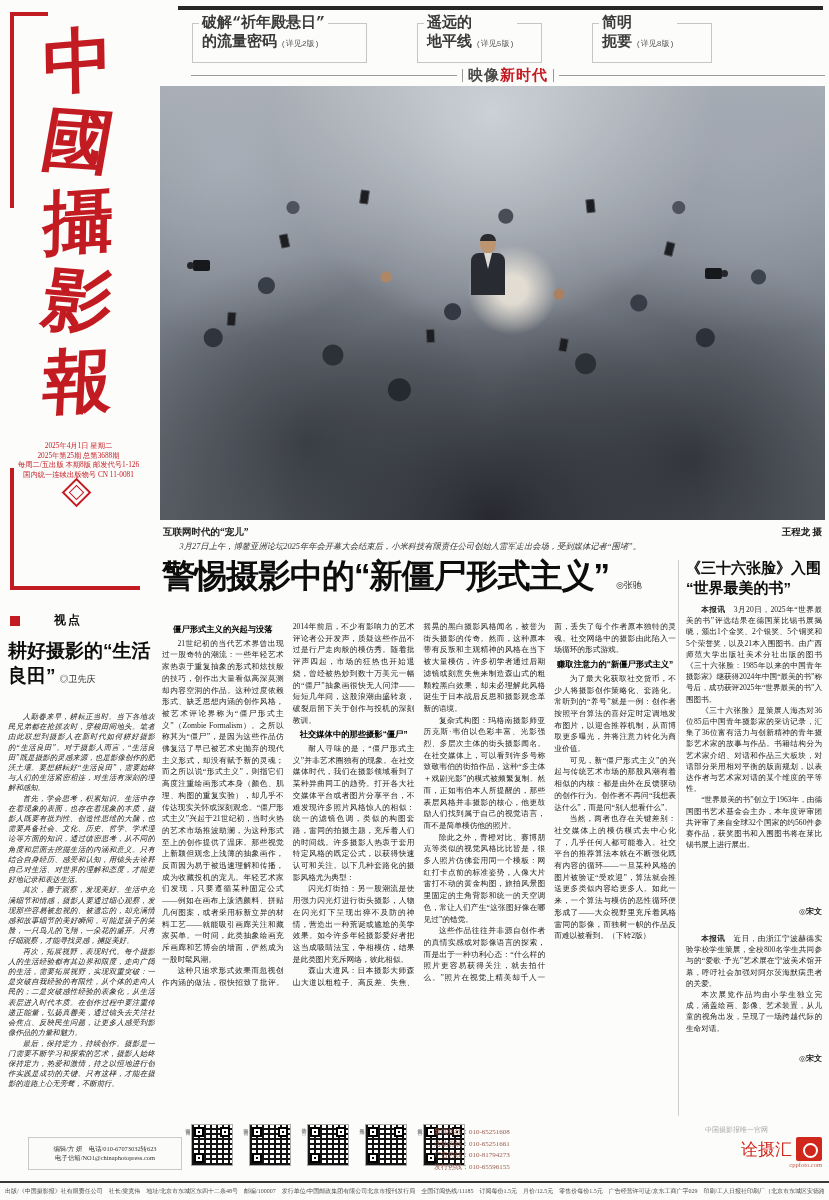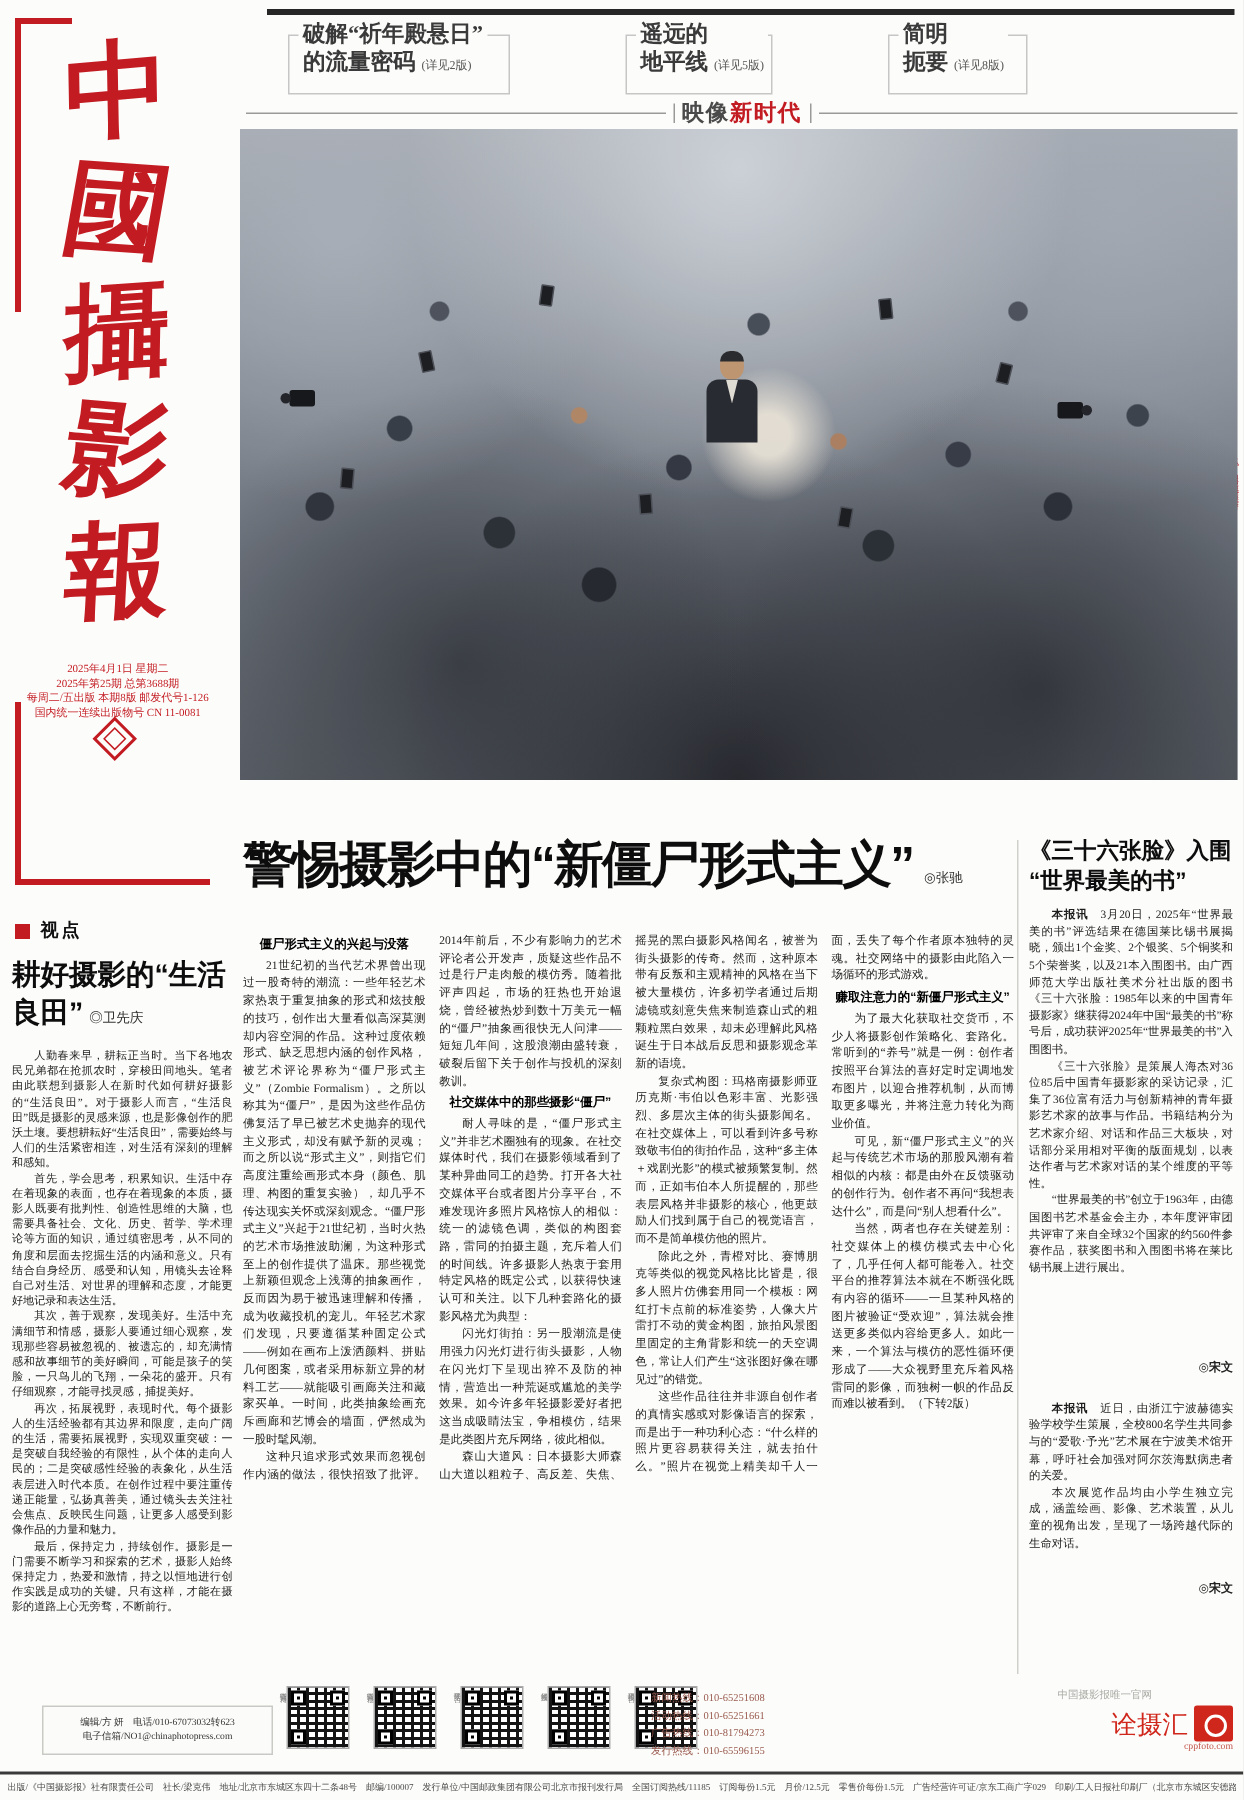--- a/index.html
+++ b/index.html
@@ -1,18 +1,18 @@
 <!DOCTYPE html>
 <html><head>
 <meta charset="utf-8">
 <style>
   html,body{margin:0;padding:0;background:#e9e9e6;}
   .page{position:relative;width:829px;height:1200px;margin:0 auto;background:#fcfcfa;
         font-family:"Liberation Serif","DejaVu Serif",serif;color:#1a1a1a;overflow:hidden;}
-  .sans{font-family:Liberation Serif, serif;}
+  .sans{font-family:Liberation Mono, monospace;padding-left:27px;}
 
   
   .br{position:absolute;background:#c31b22;}
   .calli{position:absolute;left:30px;top:22px;width:96px;text-align:center;color:#c31b22;}
   .calli span{display:block;font-size:70px;line-height:80px;font-weight:700;
               font-family:"Liberation Serif","DejaVu Serif",serif;}
   .calli span:nth-child(1){transform:rotate(-5deg) skewX(-4deg);}
   .calli span:nth-child(2){transform:rotate(4deg) skewX(-6deg);}
   .calli span:nth-child(3){transform:rotate(-4deg) skewX(-5deg);}
   .calli span:nth-child(4){transform:rotate(5deg) skewX(-4deg);}
@@ -92,22 +92,22 @@
             font-family:"Liberation Sans","DejaVu Sans",sans-serif;}
 
   
   .vpcol{position:absolute;left:8px;top:598px;width:147px;}
   .vp-row{display:flex;align-items:center;gap:7px;margin:14px 0 9px 2px;}
   .vp-sq{width:10px;height:10px;background:#c31b22;}
   .vp-lab{font-size:12px;font-weight:bold;color:#111;letter-spacing:2px;}
   .vpcol h2{margin:0 0 2px;font-size:19px;line-height:25px;font-weight:800;color:#0d0d0d;
             font-family:"Liberation Sans","DejaVu Sans",sans-serif;}
   .vp-au{font-size:9px;font-weight:normal;color:#333;font-family:"Liberation Serif",serif;margin-left:4px;}
-  .vp-body{margin-top:8px;height:402px;overflow:hidden;font-size:7.4px;line-height:10.2px;
-           text-align:justify;color:#222;}
+  .vp-body{margin-top:20px;height:402px;overflow:hidden;font-size:7.4px;line-height:10.2px;
+           font-style:italic;text-align:justify;color:#222;}
   .vp-body p{margin:0;text-indent:2em;}
 
   
   .vrule{position:absolute;left:678px;top:560px;width:1px;height:556px;background:#cfcfcb;}
   .rcol{position:absolute;left:686px;top:558px;width:136px;}
   .rcol h2{margin:0 0 6px;font-size:15px;line-height:20px;font-weight:800;color:#0d0d0d;
            font-family:"Liberation Sans","DejaVu Sans",sans-serif;}
   .rbody{font-size:7.6px;line-height:11.2px;text-align:justify;color:#1c1c1c;overflow:hidden;}
   .rbody p{margin:0;text-indent:2em;}
   .sign{text-align:right;font-size:8px;font-weight:bold;color:#222;margin-top:2px;}
@@ -225,20 +225,27 @@
       <div class="phone" style="left:10%;top:52%;transform:rotate(5deg);"></div>
       <div class="cam" style="left:82%;top:42%;">
           <i></i>
         </div>
       <div class="cam" style="left:5%;top:40%;transform:scaleX(-1);">
           <i></i>
         </div>
       <div class="tint"></div>
     </div>
 
+    <div class="cap">
+      <div class="cap-l1">
+        <span>互联网时代的“宠儿”</span>
+        <span>王程龙 摄</span>
+      </div>
+      <div class="cap-l2">3月27日上午，博鳌亚洲论坛2025年年会开幕大会结束后，小米科技有限责任公司创始人雷军走出会场，受到媒体记者“围堵”。</div>
+    </div>
 
     <div class="mhead">
       <h1>警惕摄影中的“新僵尸形式主义”</h1>
       <span class="au">◎张驰</span>
     </div>
 
     <div class="mbody">
       <h3>僵尸形式主义的兴起与没落</h3>
       <p>21世纪初的当代艺术界曾出现过一股奇特的潮流：一些年轻艺术家热衷于重复抽象的形式和炫技般的技巧，创作出大量看似高深莫测却内容空洞的作品。这种过度依赖形式、缺乏思想内涵的创作风格，被艺术评论界称为“僵尸形式主义”（Zombie Formalism）。之所以称其为“僵尸”，是因为这些作品仿佛复活了早已被艺术史抛弃的现代主义形式，却没有赋予新的灵魂；而之所以说“形式主义”，则指它们高度注重绘画形式本身（颜色、肌理、构图的重复实验），却几乎不传达现实关怀或深刻观念。“僵尸形式主义”兴起于21世纪初，当时火热的艺术市场推波助澜，为这种形式至上的创作提供了温床。那些视觉上新颖但观念上浅薄的抽象画作，反而因为易于被迅速理解和传播，成为收藏投机的宠儿。年轻艺术家们发现，只要遵循某种固定公式——例如在画布上泼洒颜料、拼贴几何图案，或者采用标新立异的材料工艺——就能吸引画廊关注和藏家买单。一时间，此类抽象绘画充斥画廊和艺博会的墙面，俨然成为一股时髦风潮。</p>
       <p>这种只追求形式效果而忽视创作内涵的做法，很快招致了批评。2014年前后，不少有影响力的艺术评论者公开发声，质疑这些作品不过是行尸走肉般的模仿秀。随着批评声四起，市场的狂热也开始退烧，曾经被热炒到数十万美元一幅的“僵尸”抽象画很快无人问津——短短几年间，这股浪潮由盛转衰，破裂后留下关于创作与投机的深刻教训。</p>

